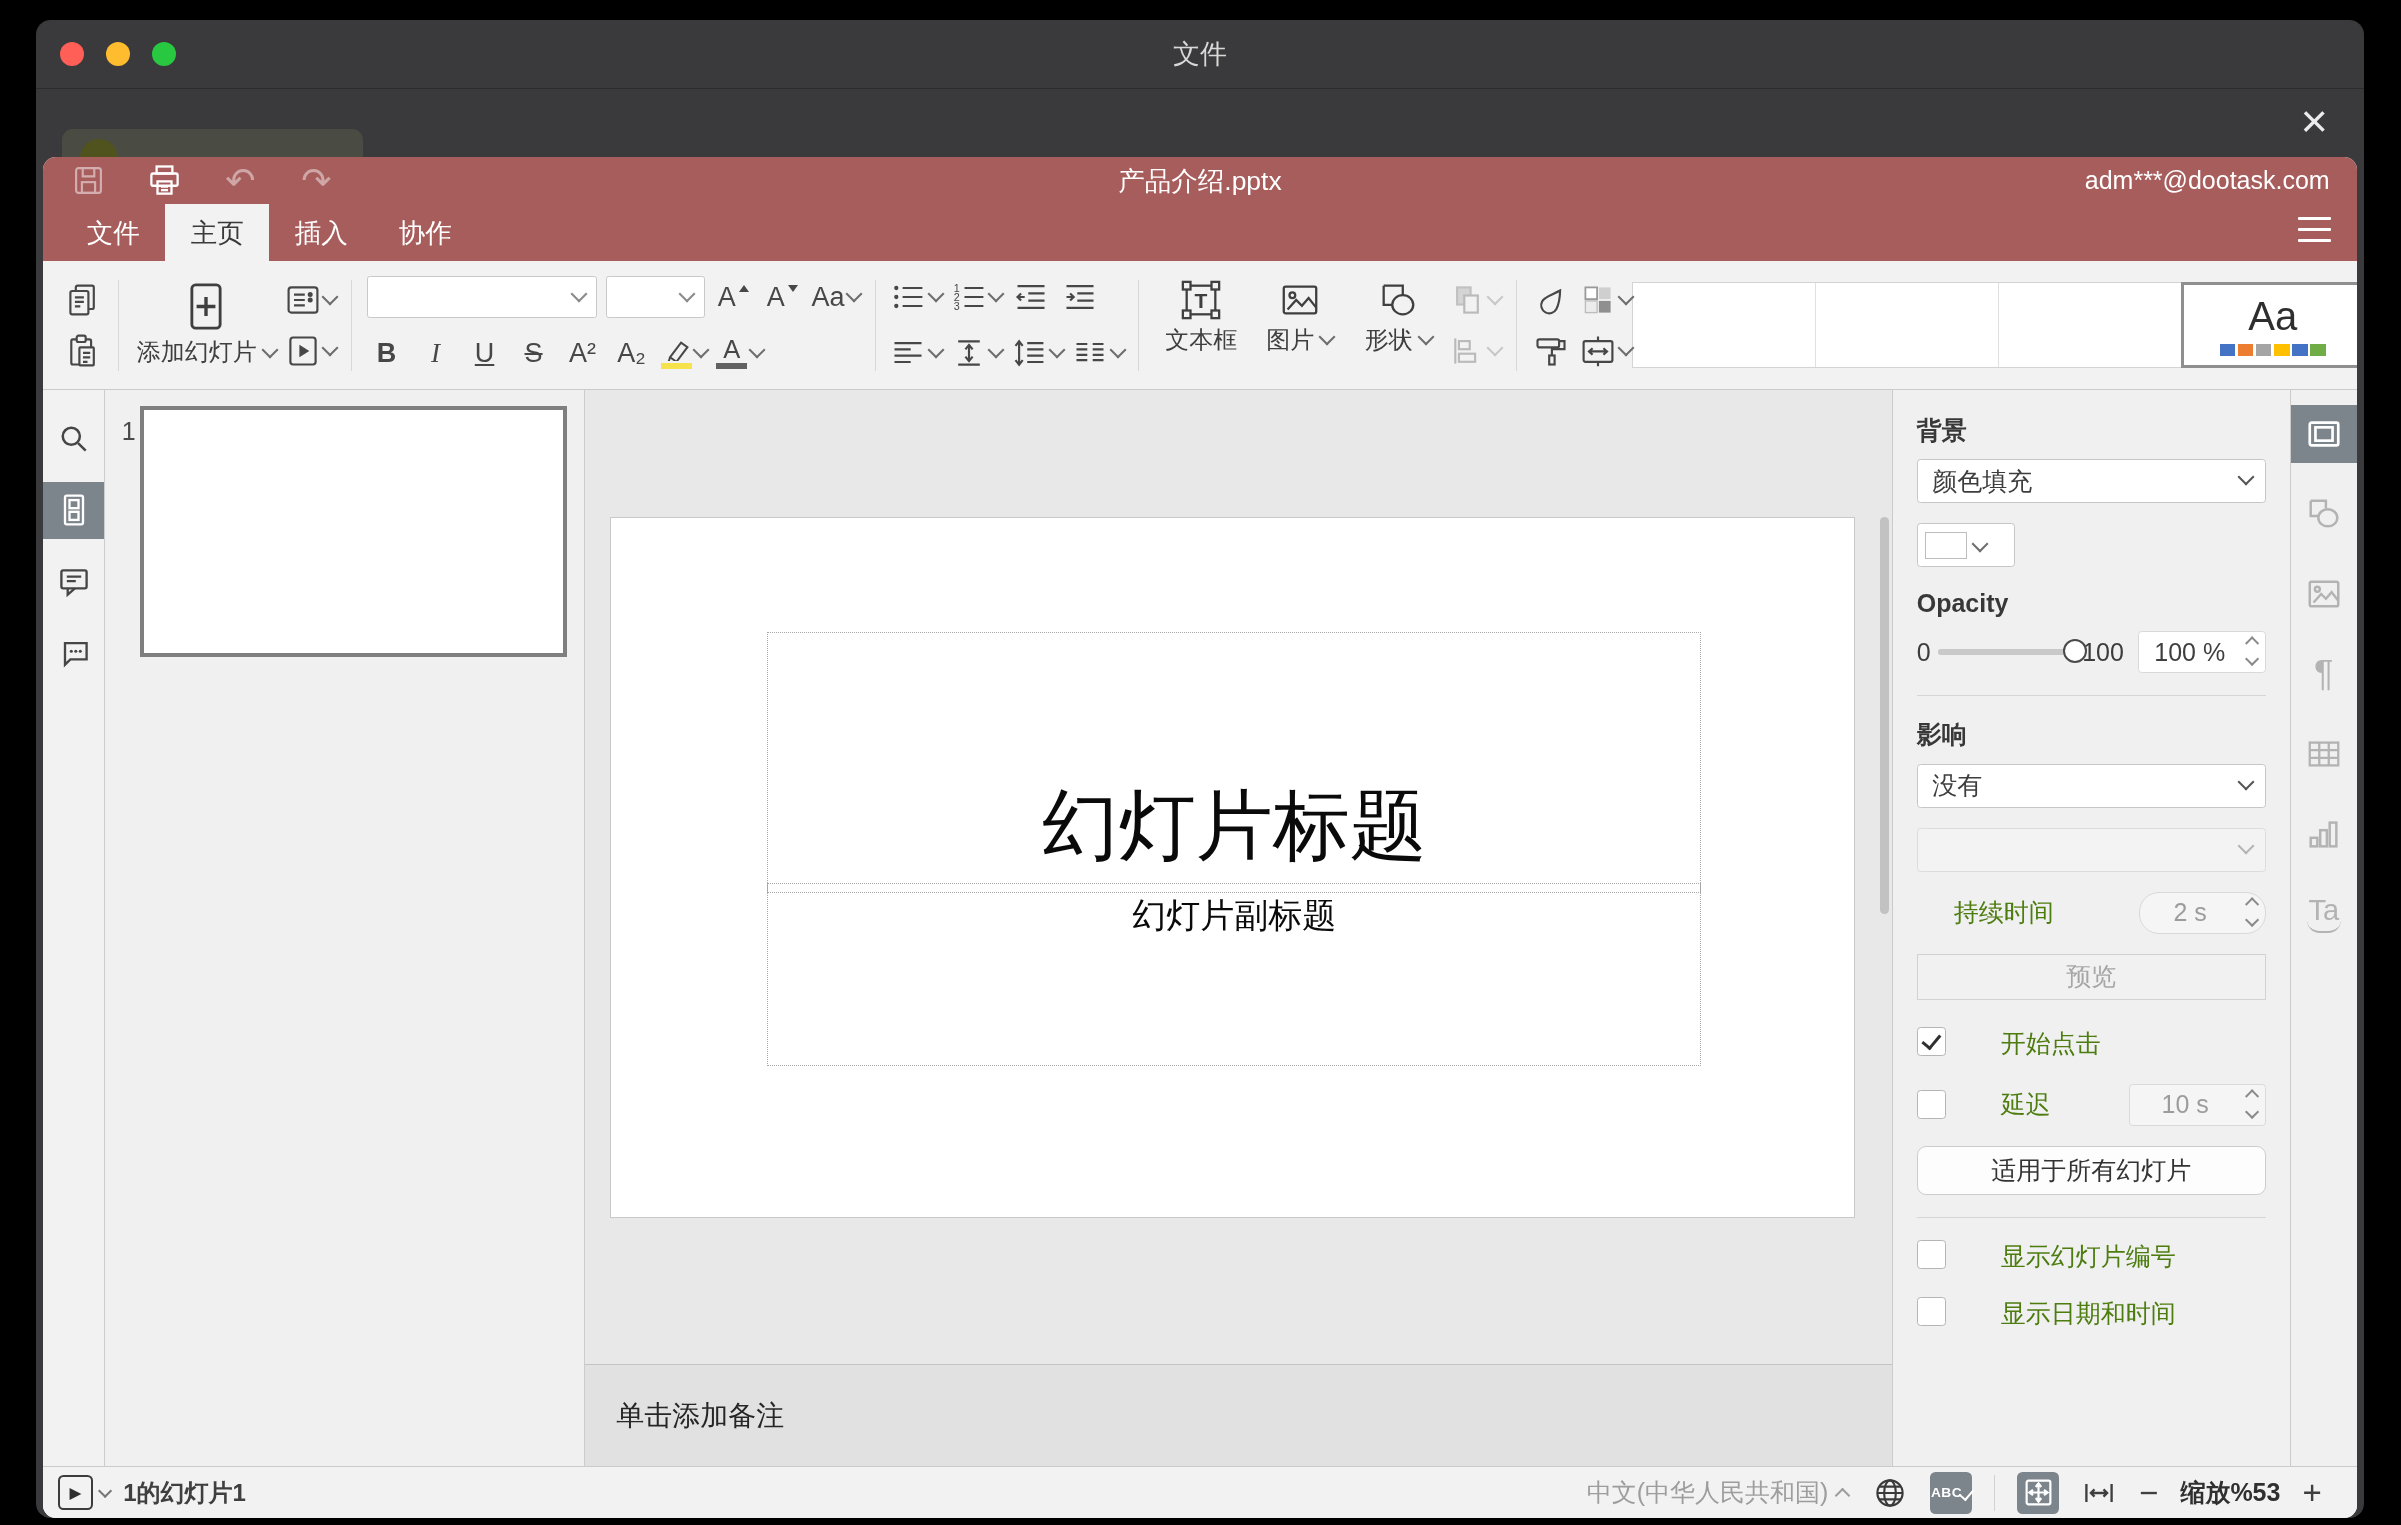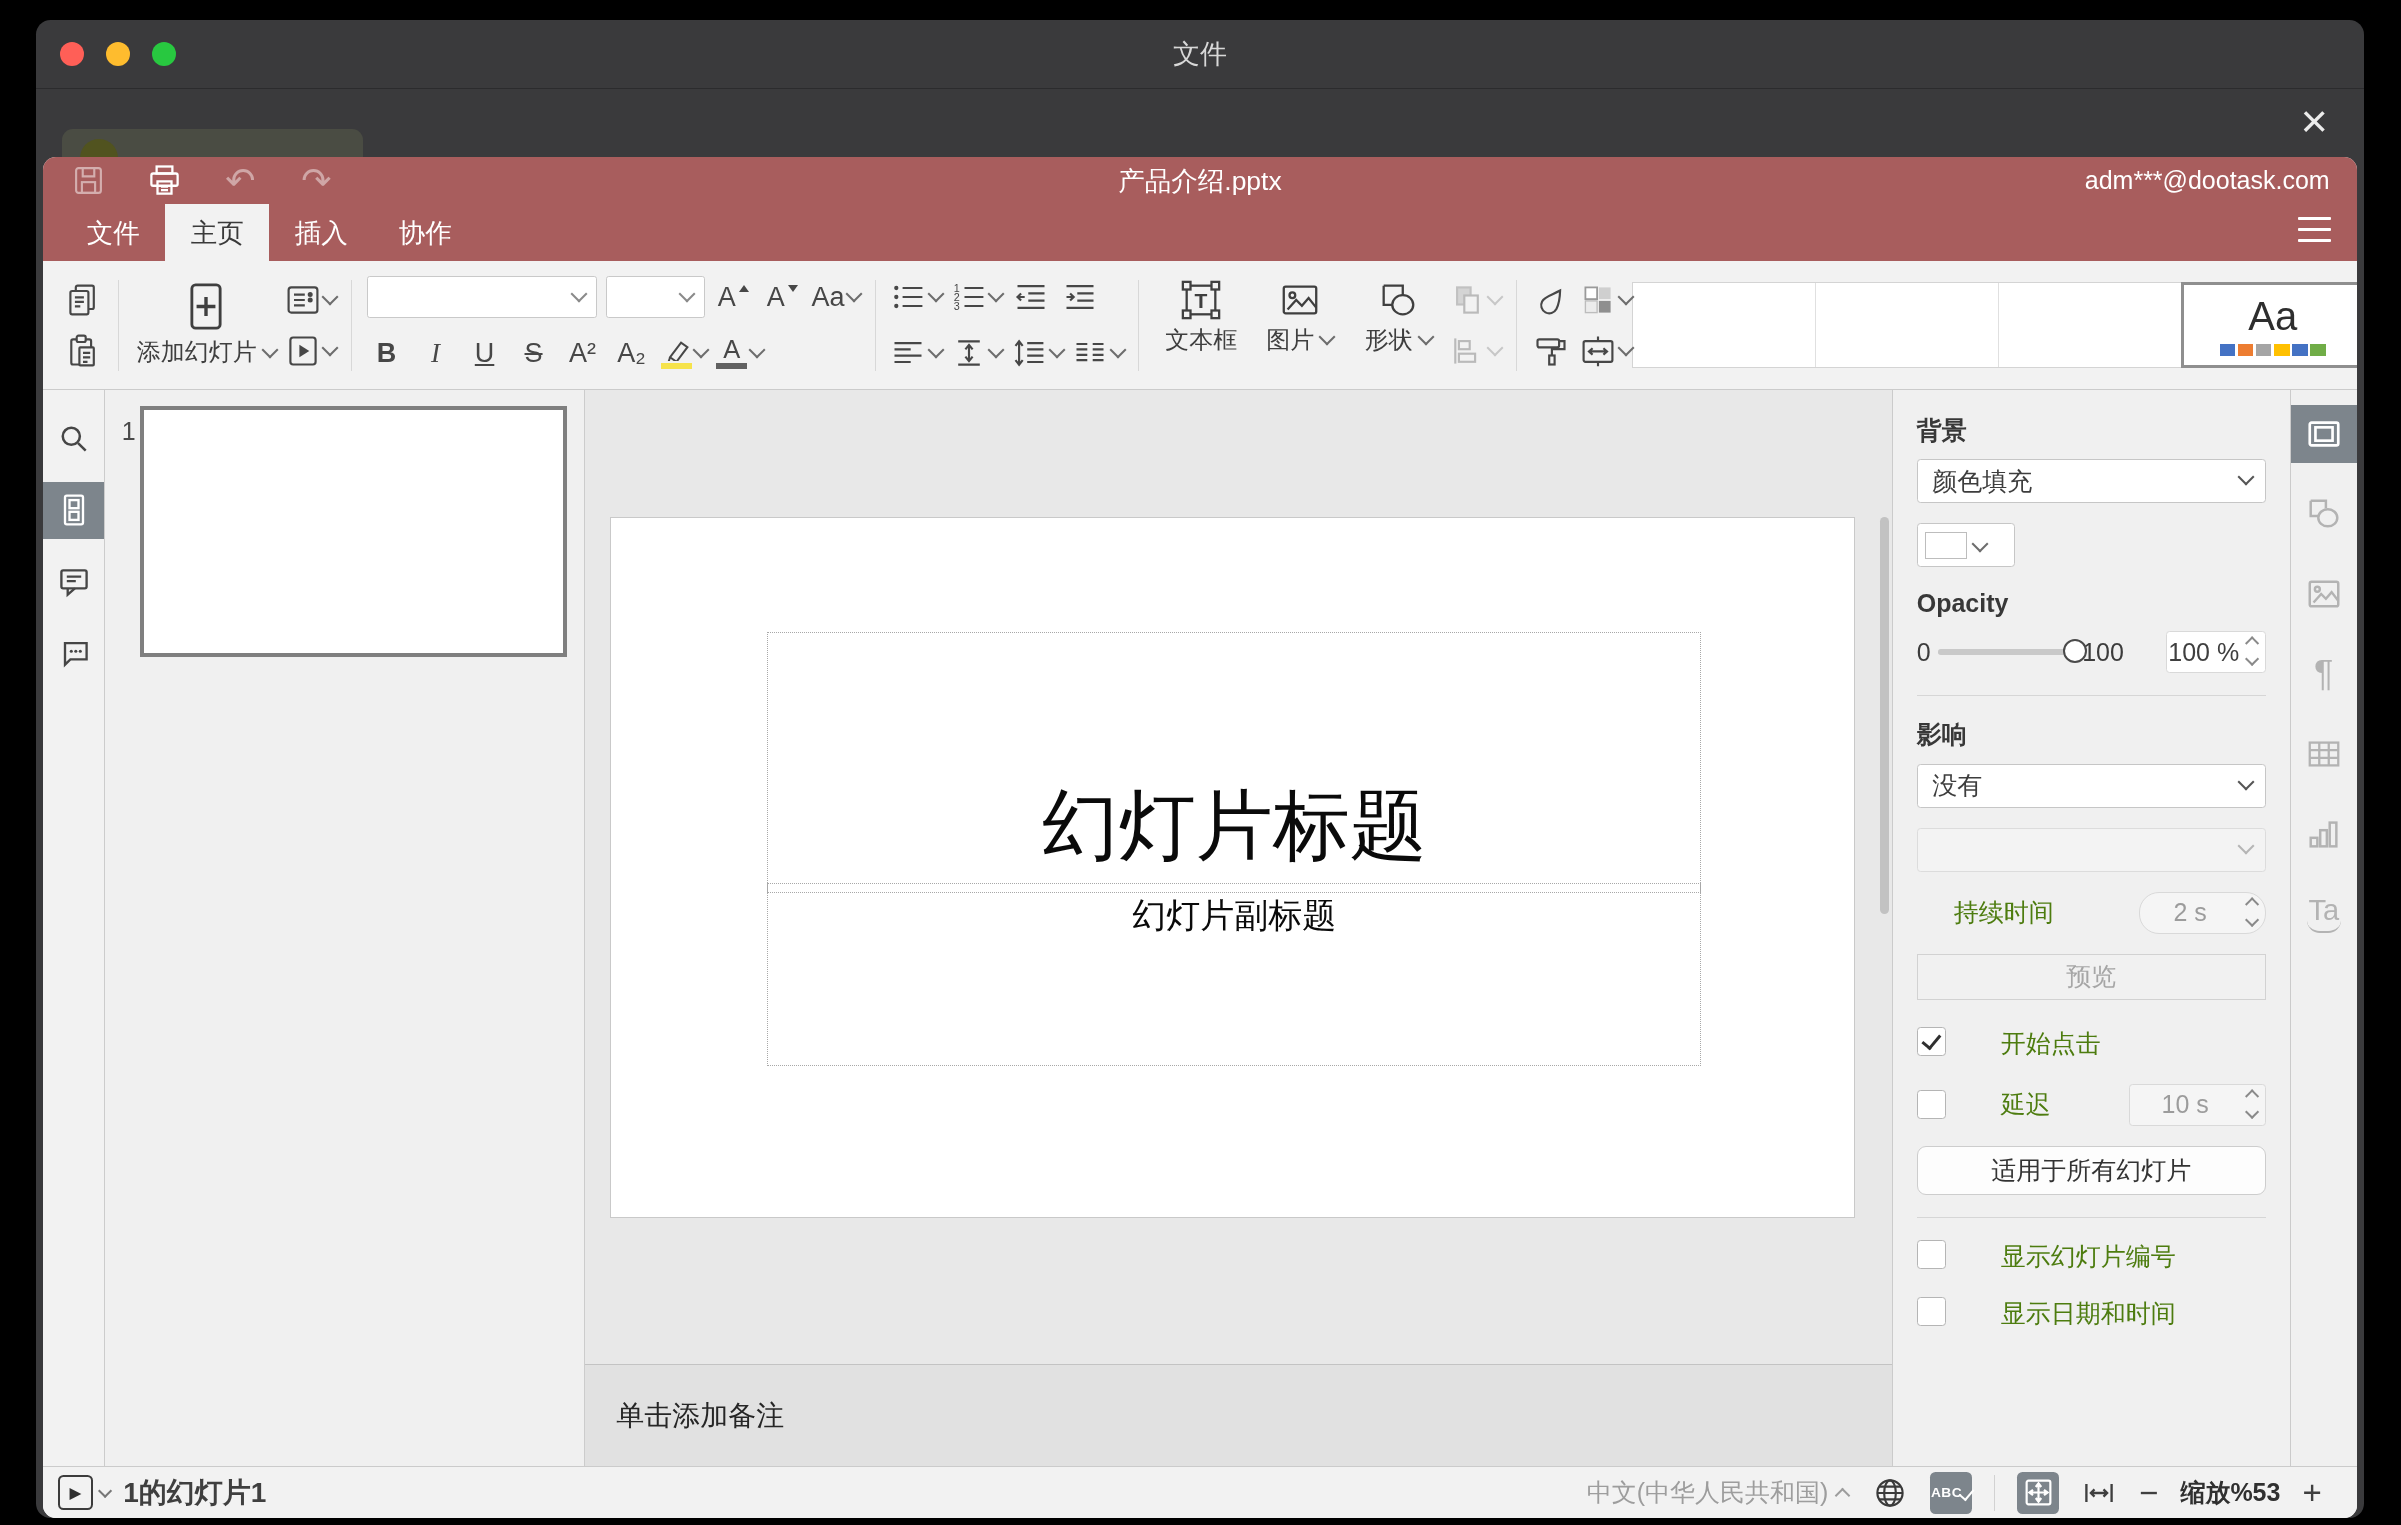--- a/index.html
+++ b/index.html
@@ -130,21 +130,21 @@
   .rs-glyph{font-size:36px;}
   .ta-glyph{font-size:29px;border-bottom:2.7px solid #b3b3b3;border-radius:0 0 12.8px 12.8px;padding:0 1.8px 3.6px;}
   
   .statusbar{flex:0 0 51px;background:#f2f2f2;border-top:0.9px solid #cbcbcb;display:flex;align-items:center;
              padding:0 35px 0 14.6px;font-size:25px;}
   .play-btn{width:35px;height:35px;border:2.3px solid #3c3c3c;border-radius:5.5px;display:flex;align-items:center;
             justify-content:center;box-sizing:border-box;}
   .play-glyph{font-size:15.5px;color:#2f2f2f;}
   .sb-chev{width:8.2px;height:8.2px;border-right:2.3px solid #777;border-bottom:2.3px solid #777;transform:rotate(45deg);
            margin:0 12.8px 3.6px 7.3px;}
-  .slide-info{color:#3f3f3f;font-weight:bold;font-size:28px;}
+  .slide-info{color:#3f3f3f;font-weight:bold;font-size:24px;}
   .sb-right{margin-left:auto;display:flex;align-items:center;gap:22px;}
   .lang{color:#9d9d9d;}
   .caret-up{width:9px;height:9px;border-left:2.3px solid #9d9d9d;border-top:2.3px solid #9d9d9d;
             transform:rotate(45deg);margin:5.5px 1.8px 0 0;}
   .sb-tile{width:42px;height:42px;border-radius:5.5px;background:#7d858c;display:flex;flex-direction:row;
            align-items:center;justify-content:center;color:#fff;}
   .abc-txt{font-size:13.7px;font-weight:bold;letter-spacing:0.5px;line-height:13.7px;}
   .abc-check{width:7.3px;height:12px;border-right:2.7px solid #fff;border-bottom:2.7px solid #fff;transform:rotate(40deg);margin-top:0.9px;}
   .sb-div{width:0.9px;height:36px;background:#d2d2d2;}
   .zoom-label{color:#303030;font-weight:bold;}
@@ -567,21 +567,21 @@
             <span class="chev" style="margin-top:-3.6px"></span>
         </div>
         <div class="plabel">Opacity</div>
         <div class="oprow">
           <span>0</span>
           <span class="slider">
               <span class="track"></span>
               <span class="knob"></span>
             </span>
           <span>100</span>
-          <span class="spin enabled" style="width:100px;margin-left:auto;">
+          <span class="spin enabled" style="width:128px;margin-left:auto;">
             <span>100 %</span>
             <span class="arrows">
                 <span class="a up"></span>
                 <span class="a dn"></span>
               </span>
           </span>
         </div>
         <hr class="divider">
         <div class="plabel">影响</div>
         <div class="select">

